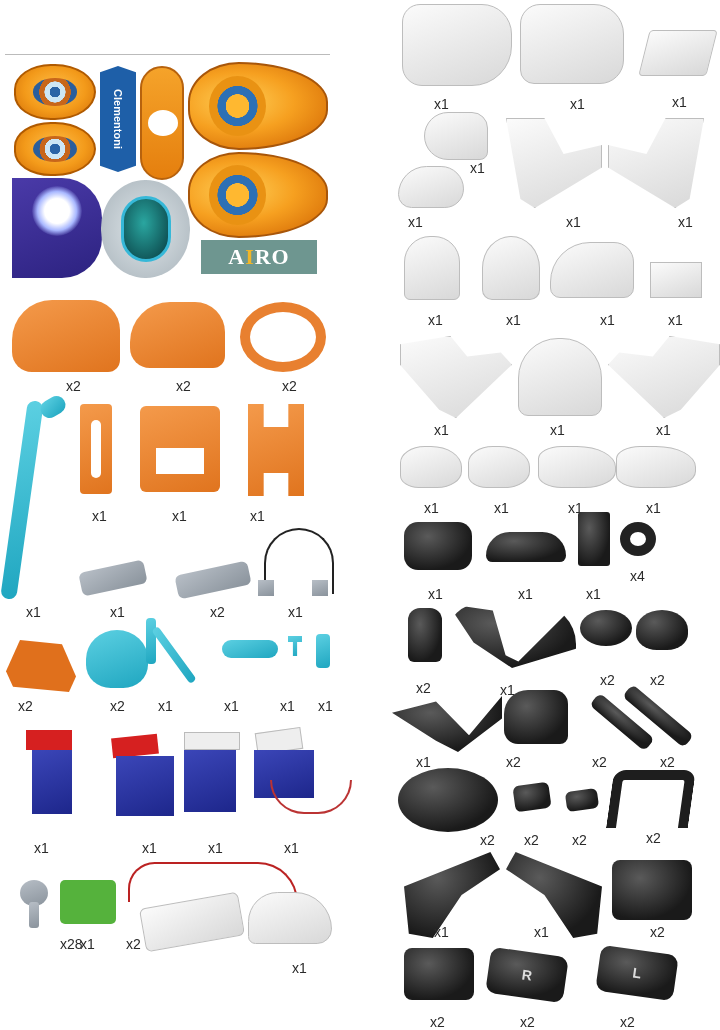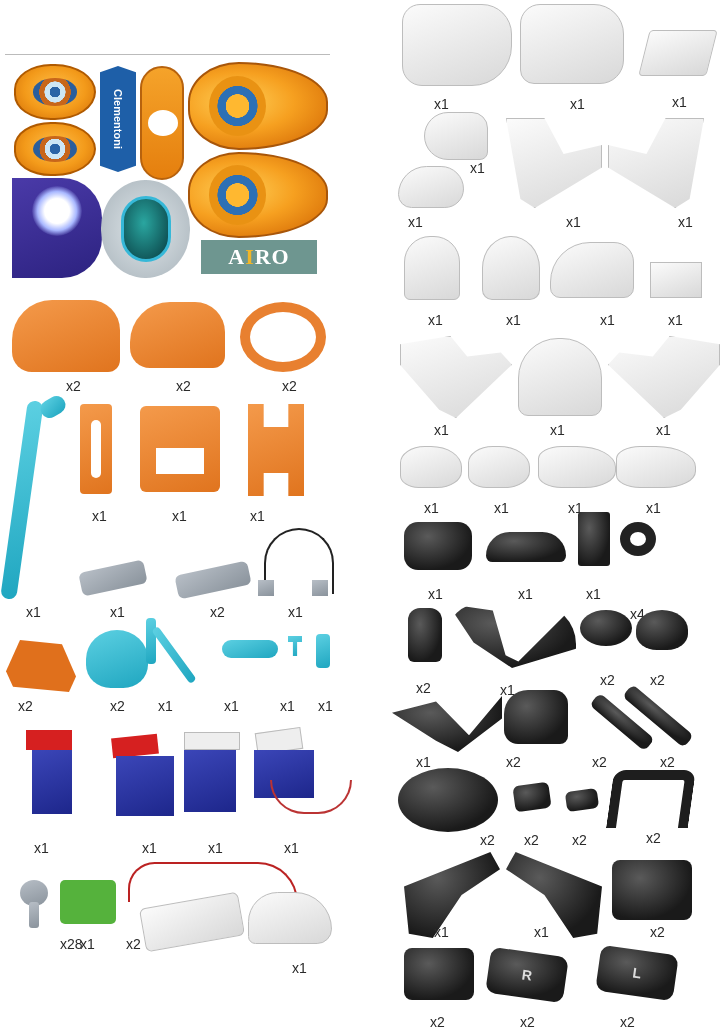--- a/index.html
+++ b/index.html
@@ -174,21 +174,21 @@
 <div class="abs white3d" style="left:616px;top:446px;width:80px;height:42px;border-radius:30% 50% 40% 30%;"></div>
 <div class="lbl" style="left:646px;top:500px;">x1</div>
 
 <div class="abs black3d" style="left:404px;top:522px;width:68px;height:48px;border-radius:14px;"></div>
 <div class="lbl" style="left:428px;top:586px;">x1</div>
 <div class="abs black3d" style="left:486px;top:532px;width:80px;height:30px;border-radius:30px 30px 8px 8px;"></div>
 <div class="lbl" style="left:518px;top:586px;">x1</div>
 <div class="abs black3d" style="left:578px;top:512px;width:32px;height:54px;border-radius:3px;"></div>
 <div class="lbl" style="left:586px;top:586px;">x1</div>
 <div class="abs" style="left:620px;top:522px;width:36px;height:34px;border-radius:50%;border:10px solid #222;"></div>
-<div class="lbl" style="left:630px;top:606px;">x4</div>
+<div class="lbl" style="left:630px;top:568px;">x4</div>
 
 <div class="abs black3d" style="left:408px;top:608px;width:34px;height:54px;border-radius:12px 12px 6px 6px;"></div>
 <div class="lbl" style="left:416px;top:680px;">x2</div>
 <div class="abs black3d" style="left:448px;top:604px;width:128px;height:64px;border-radius:30px 40px 20px 30px;clip-path:polygon(0 0,35% 10%,45% 80%,55% 90%,100% 0,100% 70%,50% 100%,20% 60%);"></div>
 <div class="lbl" style="left:500px;top:682px;">x1</div>
 <div class="abs black3d" style="left:580px;top:610px;width:52px;height:36px;border-radius:50%;"></div>
 <div class="lbl" style="left:600px;top:672px;">x2</div>
 <div class="abs black3d" style="left:636px;top:610px;width:52px;height:40px;border-radius:50% 50% 40% 40%;"></div>
 <div class="lbl" style="left:650px;top:672px;">x2</div>
 

